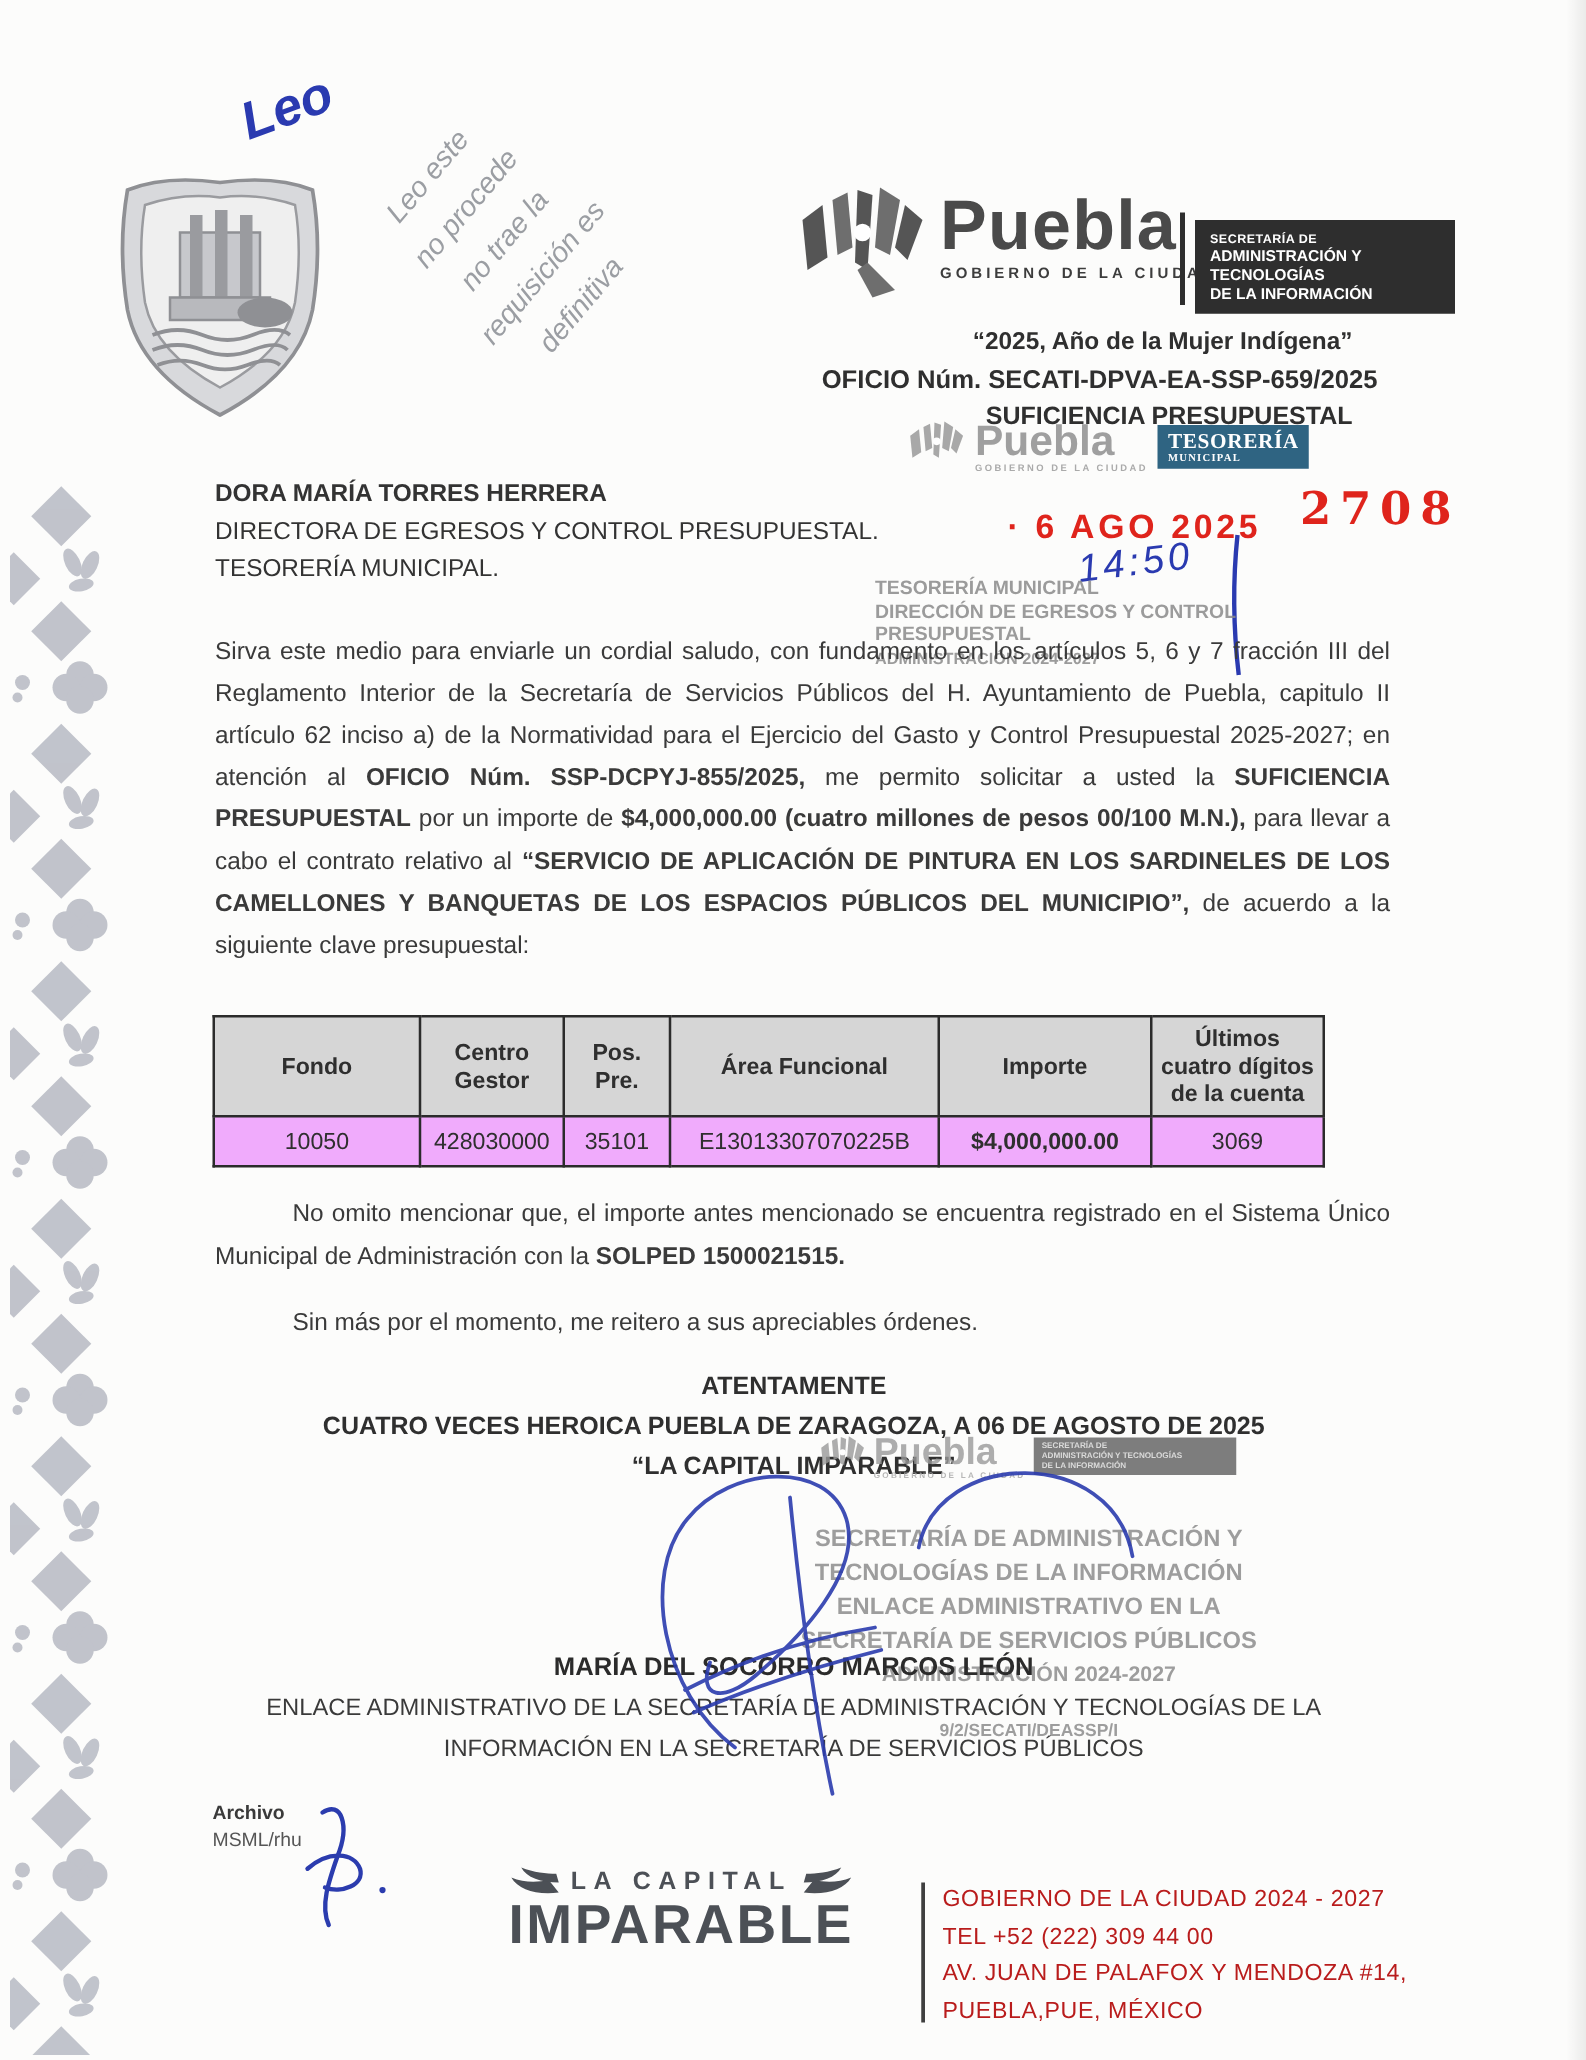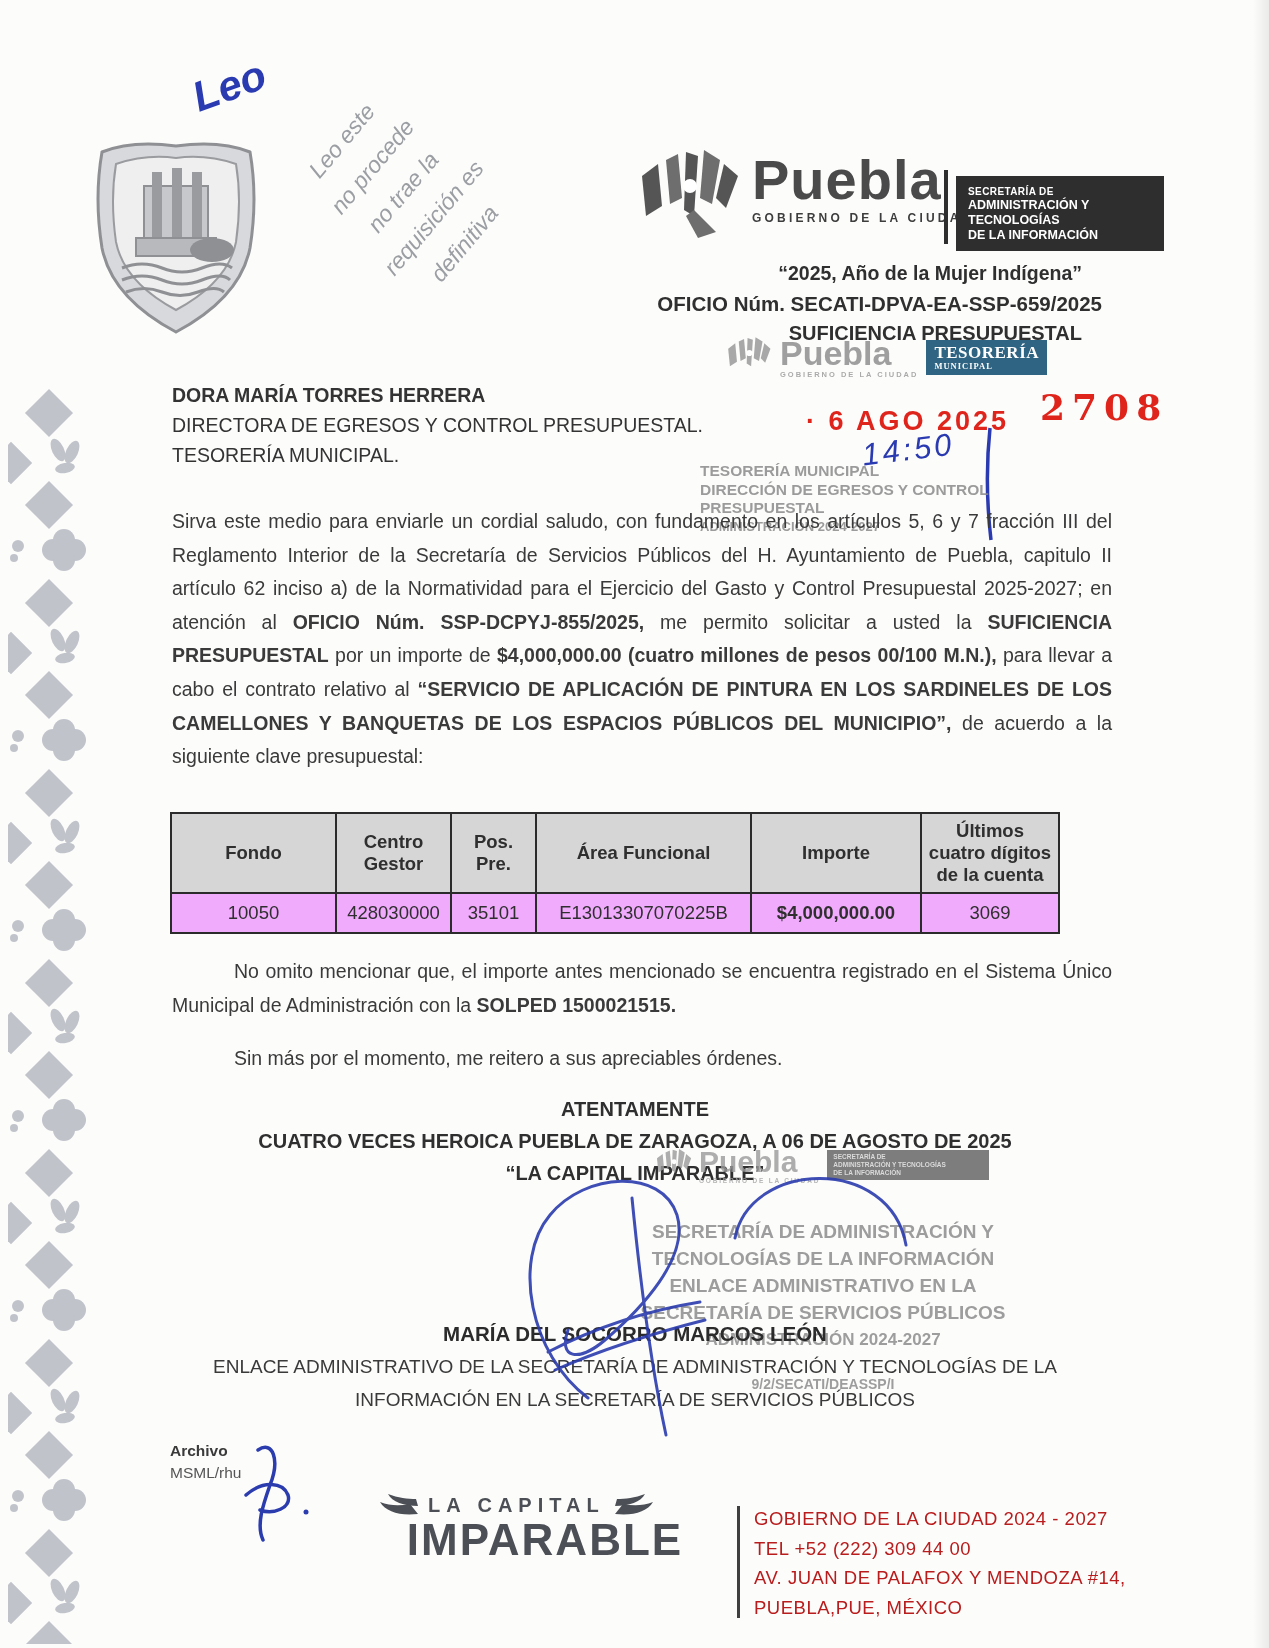--- a/index.html
+++ b/index.html
@@ -242,21 +242,21 @@
 
   <div class="abs b" style="left:170px;top:1442px;font-size:15.5px;color:#3a3a3a;">Archivo</div>
   <div class="abs" style="left:170px;top:1464px;font-size:15.5px;color:#555;">MSML/rhu</div>
   <svg class="abs" style="left:228px;top:1438px;" width="90" height="110" fill="none" stroke="#2b3cae" stroke-width="3.5" stroke-linecap="round">
     <path d="M30 12 C 45 2, 52 22, 42 47 C 35 67, 28 87, 35 102"></path>
     <path d="M18 57 C 35 42, 55 44, 60 57 C 64 70, 45 77, 32 72"></path>
     <circle cx="78" cy="74" r="2.5" fill="#2b3cae" stroke="none"></circle>
   </svg>
 
   <div class="abs" style="left:380px;top:1492px;width:330px;text-align:center;">
-    <div style="display:flex;align-items:center;gap:8px;">
+    <div style="display:flex;align-items:center;justify-content:center;gap:8px;">
       <svg width="40" height="26" viewBox="0 0 40 26" fill="#4c5056">
         <path d="M38 22 C 20 24, 6 20, 0 10 C 10 14, 20 14, 30 12 Z"></path>
         <path d="M38 14 C 24 14, 12 10, 8 2 C 18 6, 28 7, 36 7 Z"></path>
       </svg>
       <span class="capital-word">LA CAPITAL</span>
       <svg width="40" height="26" viewBox="0 0 40 26" fill="#4c5056" style="transform:scaleX(-1);">
         <path d="M38 22 C 20 24, 6 20, 0 10 C 10 14, 20 14, 30 12 Z"></path>
         <path d="M38 14 C 24 14, 12 10, 8 2 C 18 6, 28 7, 36 7 Z"></path>
       </svg>
     </div>

